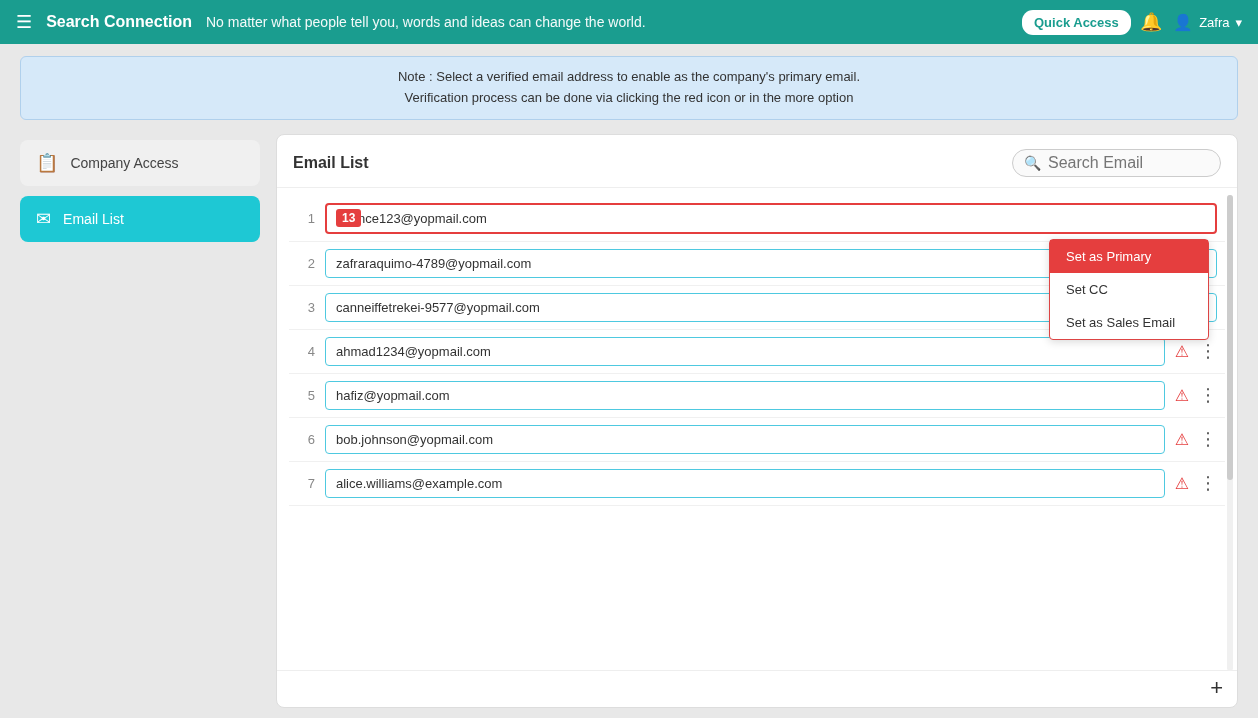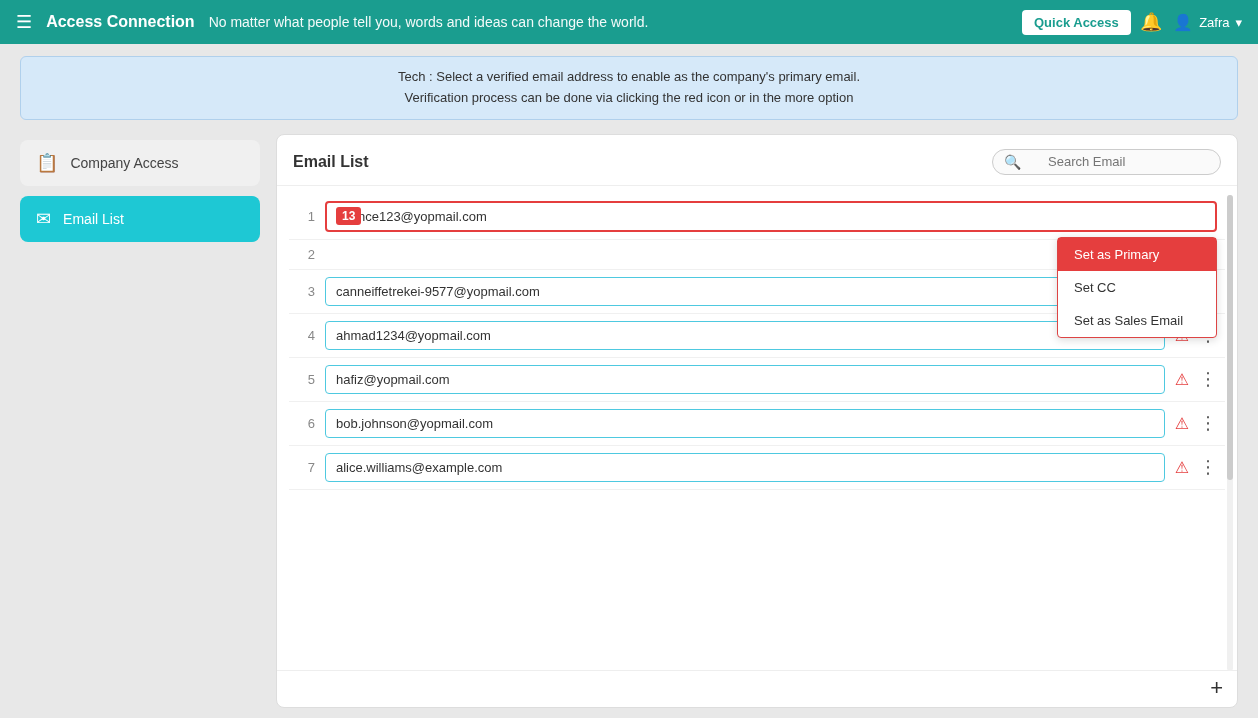--- a/index.html
+++ b/index.html
@@ -15,21 +15,21 @@
       justify-content: space-between;
     }
     .topnav-left { display: flex; align-items: center; gap: 14px; }
     .topnav-title { color: #fff; font-weight: 700; font-size: 16px; }
     .topnav-tagline { color: #fff; font-size: 14px; opacity: 0.95; }
     .topnav-right { display: flex; align-items: center; gap: 10px; }
     .quick-access-btn {
       background: #fff;
       color: #1a9d8f;
       border: none;
-      border-radius: 4px;
+      border-radius: 11px;
       padding: 5px 12px;
       font-size: 13px;
       font-weight: 600;
       cursor: pointer;
     }
     .nav-icon { color: #fff; font-size: 18px; cursor: pointer; }
     .user-pill { display: flex; align-items: center; gap: 6px; color: #fff; font-size: 13px; cursor: pointer; }
     .hamburger { color: #fff; font-size: 18px; cursor: pointer; }
 
     
@@ -118,24 +118,23 @@
       border: 1px solid #ccc;
       border-radius: 20px;
       padding: 4px 12px;
       gap: 6px;
       background: #fafafa;
     }
     .search-box input {
       border: none;
       background: transparent;
       outline: none;
-      font-size: 13px;
+      font-size: 16px;
       width: 160px;
       color: #555;
-      margin-left: 20px;
     }
     .search-icon { color: #888; font-size: 14px; }
 
     
     .email-list { flex: 1; overflow-y: auto; padding: 8px 12px; }
     .email-row {
       display: flex;
       align-items: center;
       padding: 7px 8px;
       border-bottom: 1px solid #f0f0f0;
@@ -182,21 +181,21 @@
       left: 11px;
       top: 50%;
       transform: translateY(-50%);
       z-index: 10;
     }
 
     
     .dropdown-menu {
       position: absolute;
       top: 36px;
-      right: 0;
+      right: 8px;
       background: #fff;
       border: 1.5px solid #d44;
       border-radius: 4px;
       min-width: 160px;
       z-index: 100;
       box-shadow: 0 2px 8px rgba(0,0,0,0.15);
     }
     .dropdown-item {
       padding: 9px 16px;
       font-size: 13px;
@@ -248,38 +247,38 @@
       background: #ccc;
       border-radius: 3px;
     }
   </style>
 </head>
 <body>
 
 <div class="topnav">
   <div class="topnav-left">
     <span class="hamburger">☰</span>
-    <span class="topnav-title">Access Connection</span>
+    <span class="topnav-title">Search Connection</span>
     <span class="topnav-tagline">No matter what people tell you, words and ideas can change the world.</span>
   </div>
   <div class="topnav-right">
     <button class="quick-access-btn">Quick Access</button>
     <span class="nav-icon">🔔</span>
     <div class="user-pill">
       <span style="font-size:16px;">👤</span>
       <span>Zafra</span>
       <span>▾</span>
     </div>
   </div>
 </div>
 
 <div class="main-container">
 
   <div class="notice-banner">
-    <div>Tech : Select a verified email address to enable as the company's primary email.</div>
+    <div>Note : Select a verified email address to enable as the company's primary email.</div>
     <div>Verification process can be done via clicking the red icon or in the more option</div>
   </div>
 
   <div class="content-area">
 
     <div class="sidebar">
       <div class="sidebar-item">
         <span class="sidebar-icon">📋</span>
         <span>Company Access</span>
       </div>
@@ -310,20 +309,21 @@
             <div class="dropdown-menu">
               <div class="dropdown-item active">Set as Primary</div>
               <div class="dropdown-item">Set CC</div>
               <div class="dropdown-item">Set as Sales Email</div>
             </div>
           </div>
         </div>
 
         <div class="email-row">
           <span class="row-num">2</span>
+          <input class="email-input-box" value="zafraraquimo-4789@yopmail.com" style="">
         </div>
 
         <div class="email-row">
           <span class="row-num">3</span>
           <input class="email-input-box" value="canneiffetrekei-9577@yopmail.com" style="">
         </div>
 
         <div class="email-row">
           <span class="row-num">4</span>
           <input class="email-input-box" value="ahmad1234@yopmail.com" style="">

